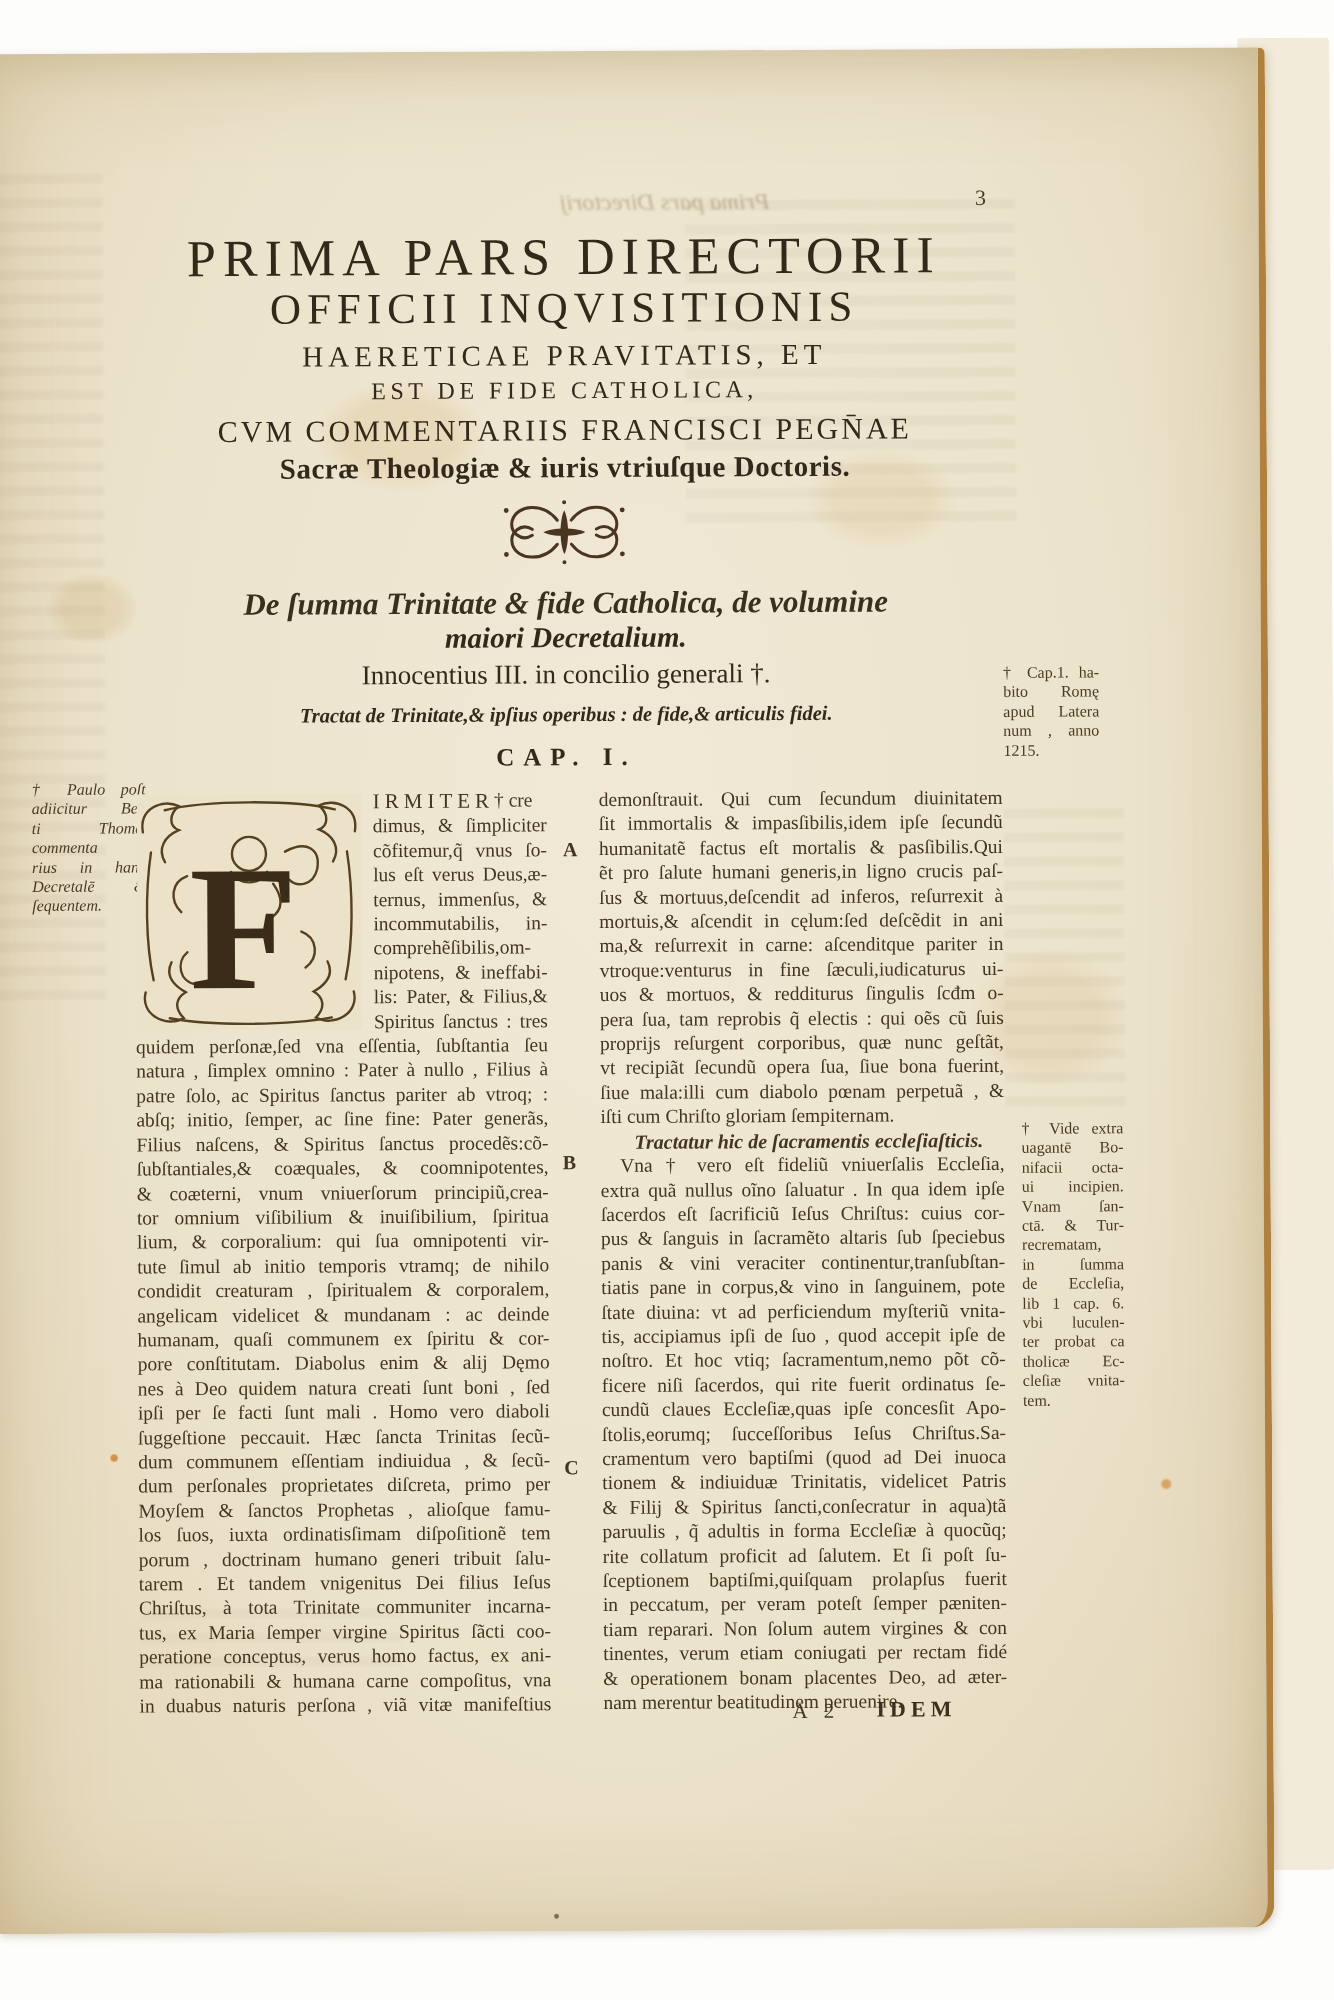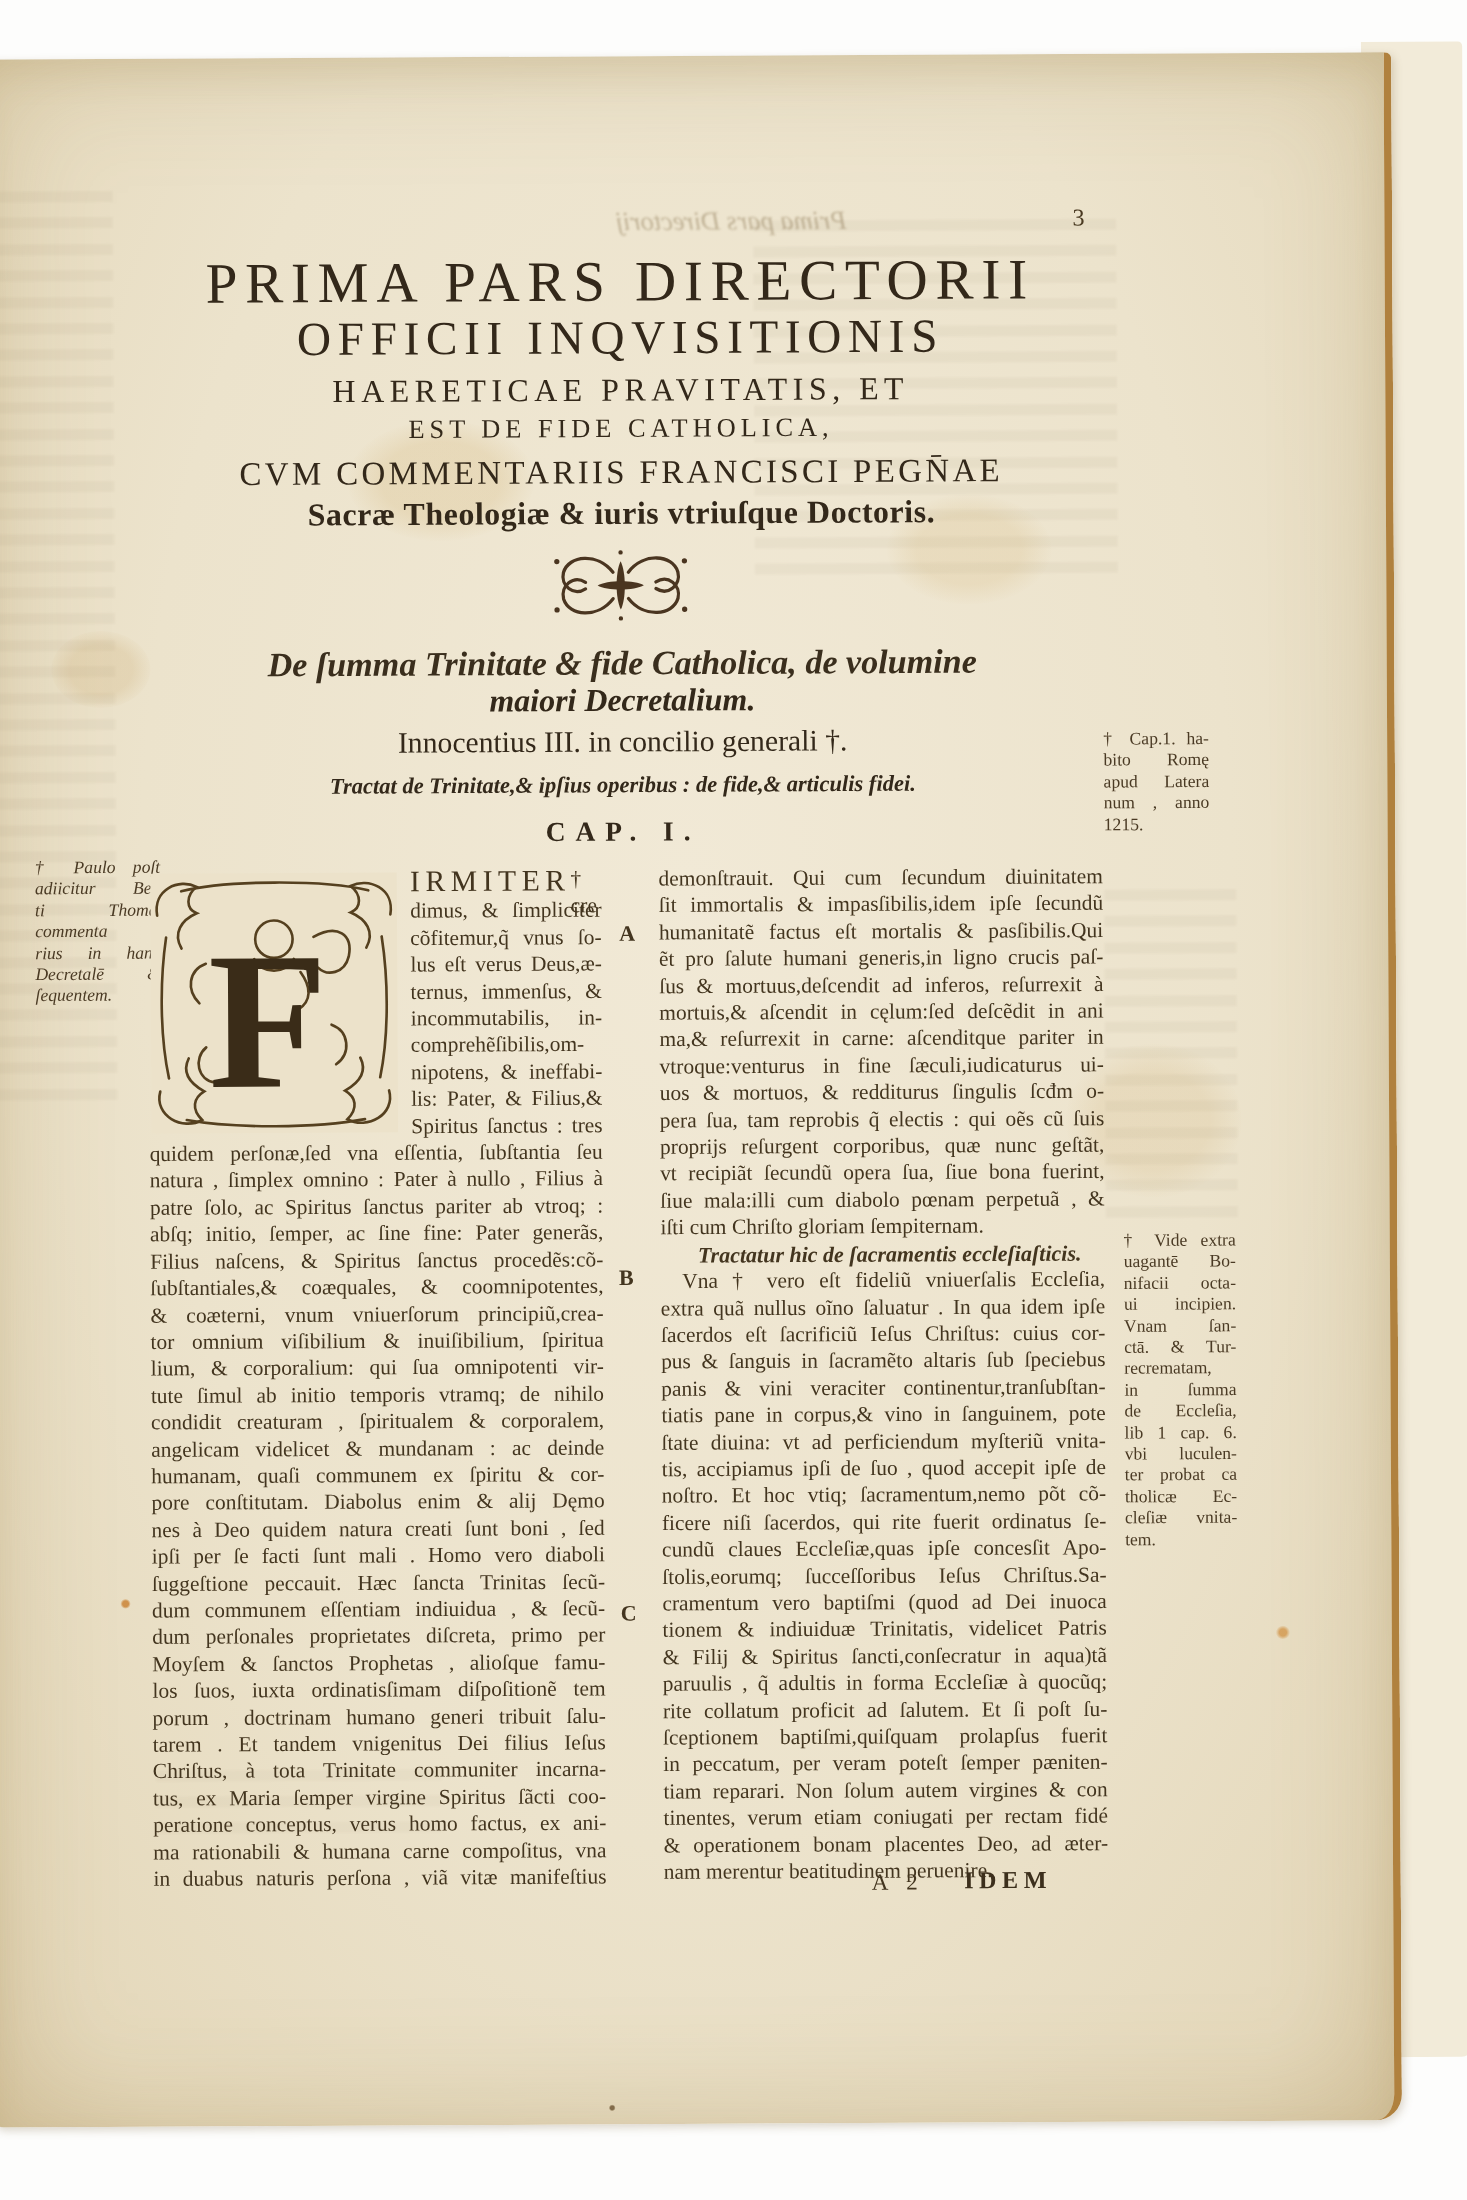--- a/index.html
+++ b/index.html
@@ -45,21 +45,21 @@
   .h-cap{top:692px;font-size:25px;letter-spacing:9px;font-weight:bold;}
   .pagenum{left:966px;top:136px;width:60px;font-size:22px;color:#4a3a22;text-align:center;}
   
   .col{font-size:19.5px;line-height:24.4px;color:#43351f;}
   .leftcol{left:147px;top:737px;width:412px;}
   .rightcol{left:611px;top:737px;width:404px;}
   .jlines{white-space:pre-line;text-align:justify;text-align-last:justify;position:static;display:block;}
   .plain{white-space:pre-line;text-align:left;text-align-last:left;position:static;display:block;}
   .ital{position:static;display:block;font-style:italic;font-weight:bold;margin-left:34px;font-size:20px;}
   .firstline{position:static;display:block;text-align:justify;text-align-last:justify;}
-  .bigword{position:static;display:inline;letter-spacing:5px;font-size:27px;}
+  .bigword{position:static;display:inline;letter-spacing:5px;font-size:21px;}
   .woodcut{position:static;float:left;width:228px;height:240px;margin:2px 10px 0 0;}
   .gutter{font-size:20px;color:#43351f;font-weight:bold;}
   .gA{left:575px;top:787px;} .gB{left:573px;top:1100px;} .gC{left:573px;top:1405px;}
   .sigA{left:800px;top:1649px;font-size:21px;letter-spacing:6px;color:#43351f;text-align:right;}
   .sigI{left:884px;top:1647px;font-size:22px;letter-spacing:5px;font-weight:bold;color:#3c2f1c;}
   
   .mnote{font-size:16px;line-height:19.4px;color:#4a3a24;white-space:pre-line;text-align:justify;text-align-last:justify;}
   .mnl{left:44px;top:726px;width:114px;font-style:italic;}
   .mr1{left:1016px;top:614px;width:96px;}
   .mr2{left:1032px;top:1070px;width:102px;}

